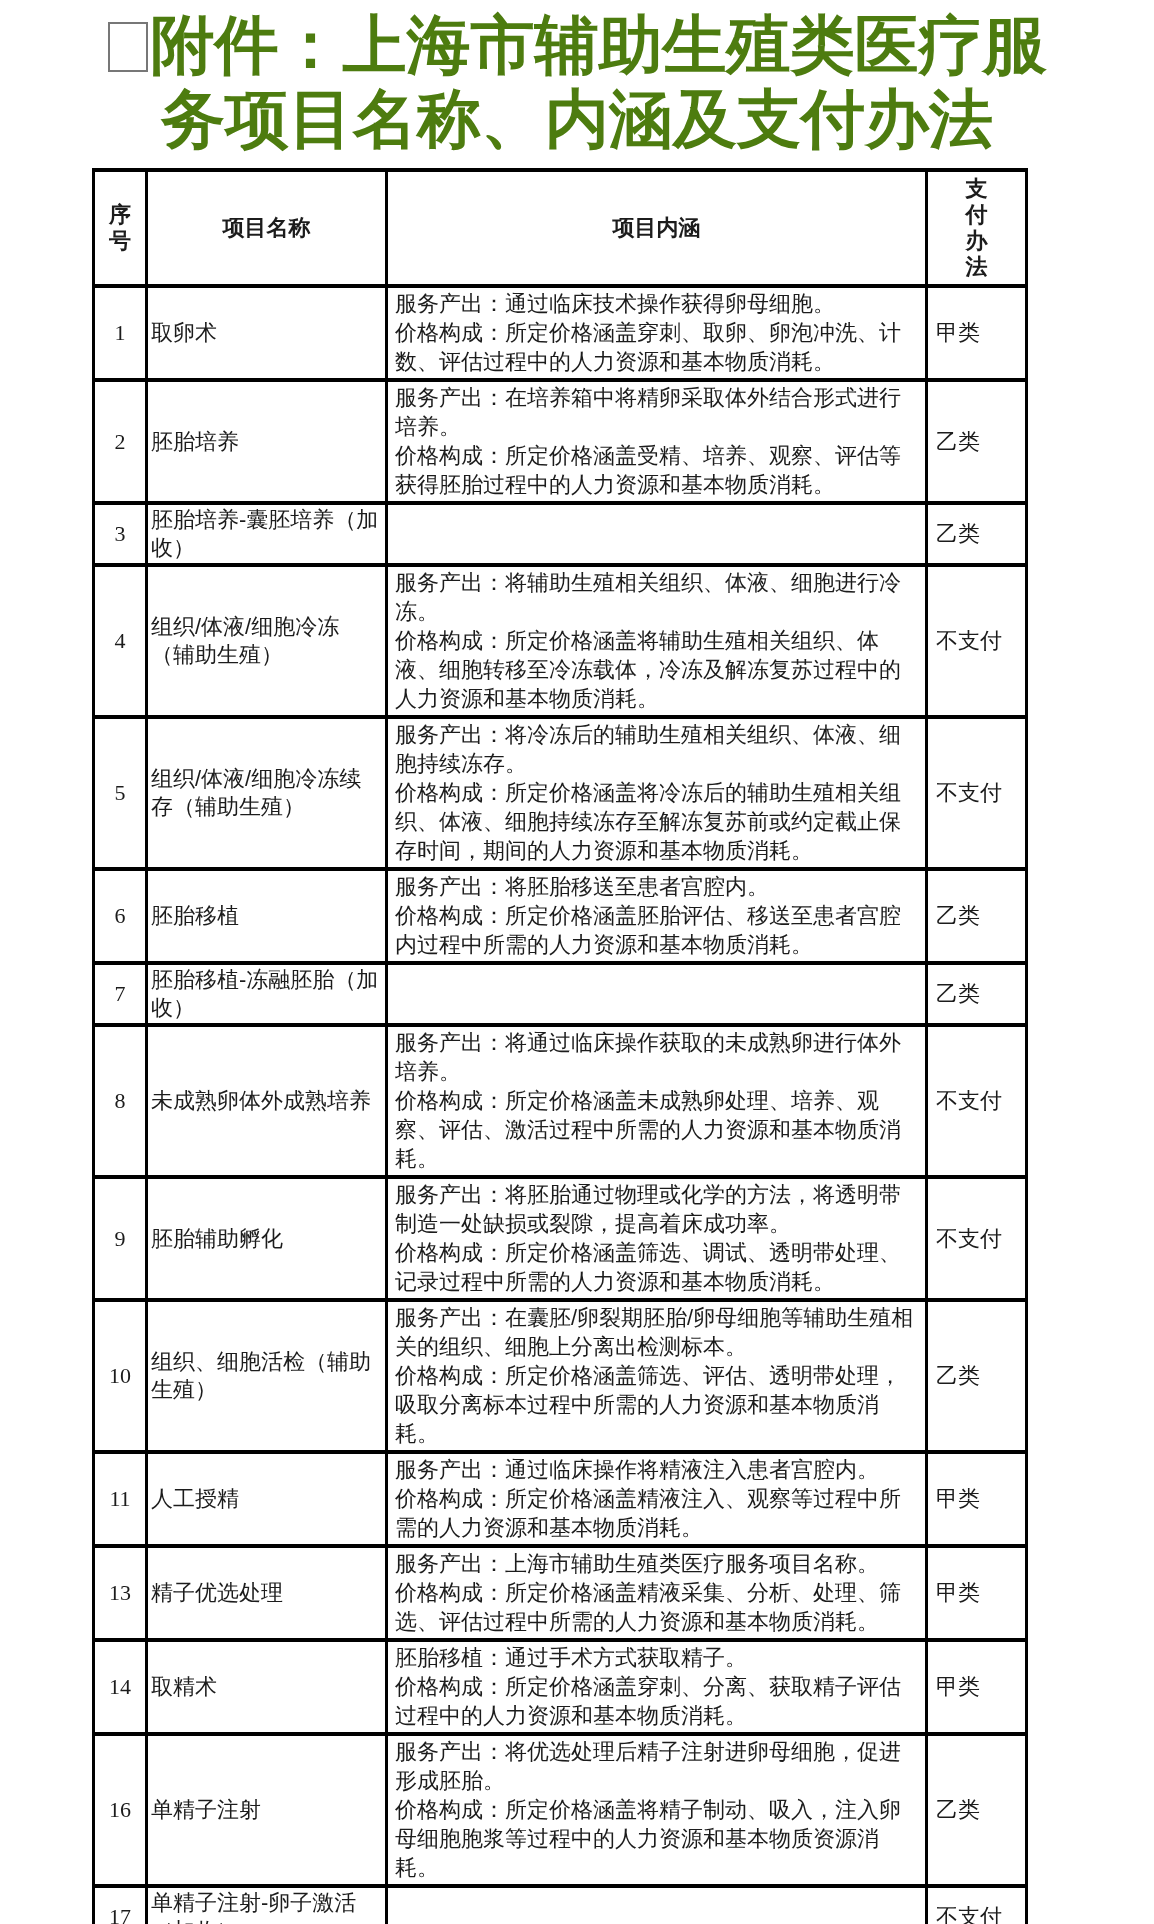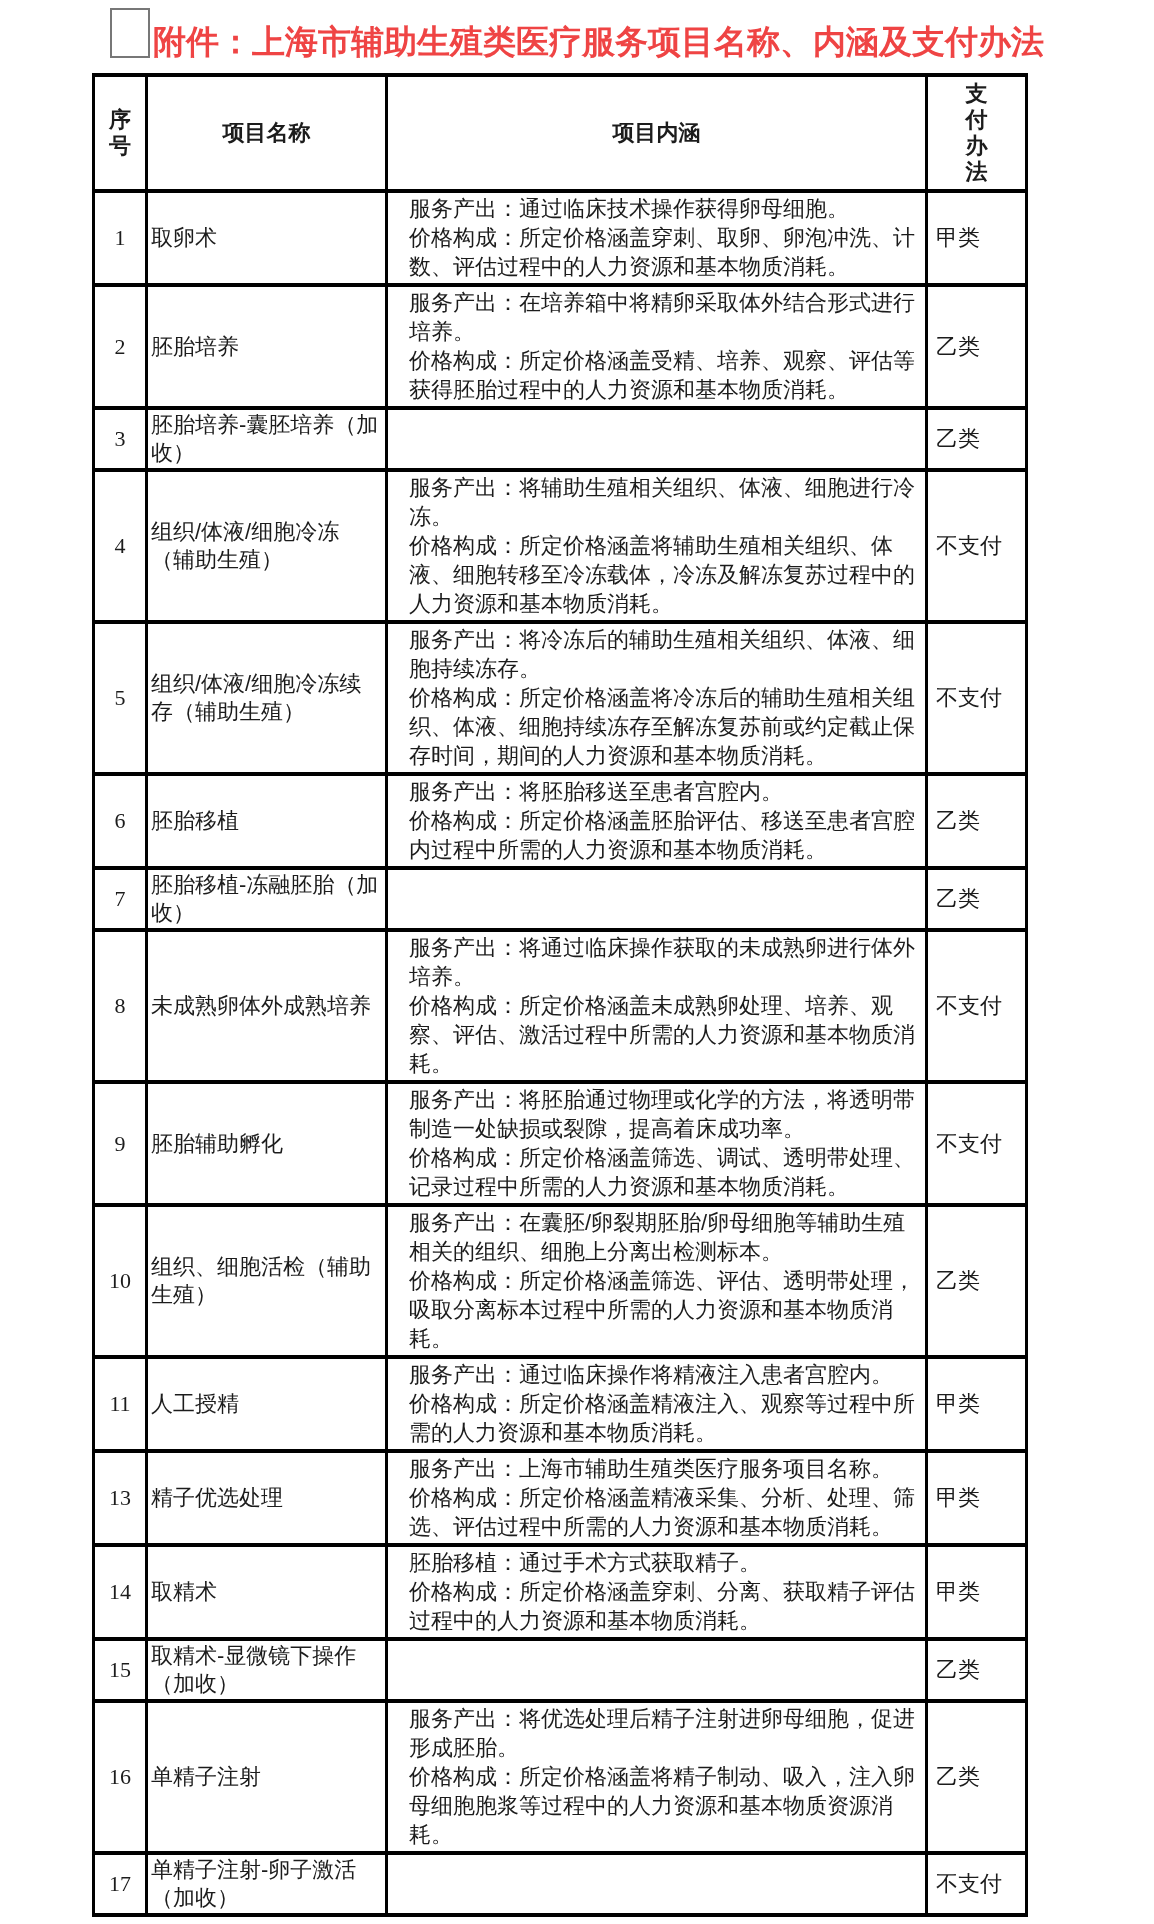--- a/index.html
+++ b/index.html
@@ -10,24 +10,24 @@
   body {
     width: 1154px;
     min-height: 1924px;
     font-family: "Liberation Sans", sans-serif;
     color: #1c1c1c;
   }
   .doc-title {
     width: 940px;
     margin: 8px auto 12px auto;
     text-align: center;
-    font-size: 33px;
+    font-size: 64px;
     font-weight: bold;
     line-height: 1.16;
-    color: #ef4444;
+    color: #4d7c0f;
   }
   .glyph-box {
     display: inline-block;
     width: 36px;
     height: 46px;
     border: 2px solid #777;
     margin: 0 3px -5px 0;
     vertical-align: baseline;
     background: #fff;
   }
@@ -65,21 +65,21 @@
   td.col-name {
     font-size: 22px;
     line-height: 28px;
     padding: 1px 3px;
   }
   td.col-content {
     font-size: 22px;
     line-height: 29px;
     text-align: left;
     vertical-align: top;
-    padding: 1px 6px 2px 21px;
+    padding: 1px 6px 2px 7px;
   }
   td.col-pay {
     text-align: left;
     font-size: 22px;
     padding: 0 8px;
   }
 </style>
 </head>
 <body>
 
@@ -208,26 +208,20 @@
         <tr>
           <td class="col-no">14</td>
           <td class="col-name">取精术</td>
           <td class="col-content">
             <div>胚胎移植：通过手术方式获取精子。</div>
             <div>价格构成：所定价格涵盖穿刺、分离、获取精子评估过程中的人力资源和基本物质消耗。</div>
           </td>
           <td class="col-pay">甲类</td>
         </tr>
         <tr>
-          <td class="col-no">15</td>
-          <td class="col-name">取精术-显微镜下操作（加收）</td>
-          <td class="col-content"></td>
-          <td class="col-pay">乙类</td>
-        </tr>
-        <tr>
           <td class="col-no">16</td>
           <td class="col-name">单精子注射</td>
           <td class="col-content">
             <div>服务产出：将优选处理后精子注射进卵母细胞，促进形成胚胎。</div>
             <div>价格构成：所定价格涵盖将精子制动、吸入，注入卵母细胞胞浆等过程中的人力资源和基本物质资源消耗。</div>
           </td>
           <td class="col-pay">乙类</td>
         </tr>
         <tr>
           <td class="col-no">17</td>

